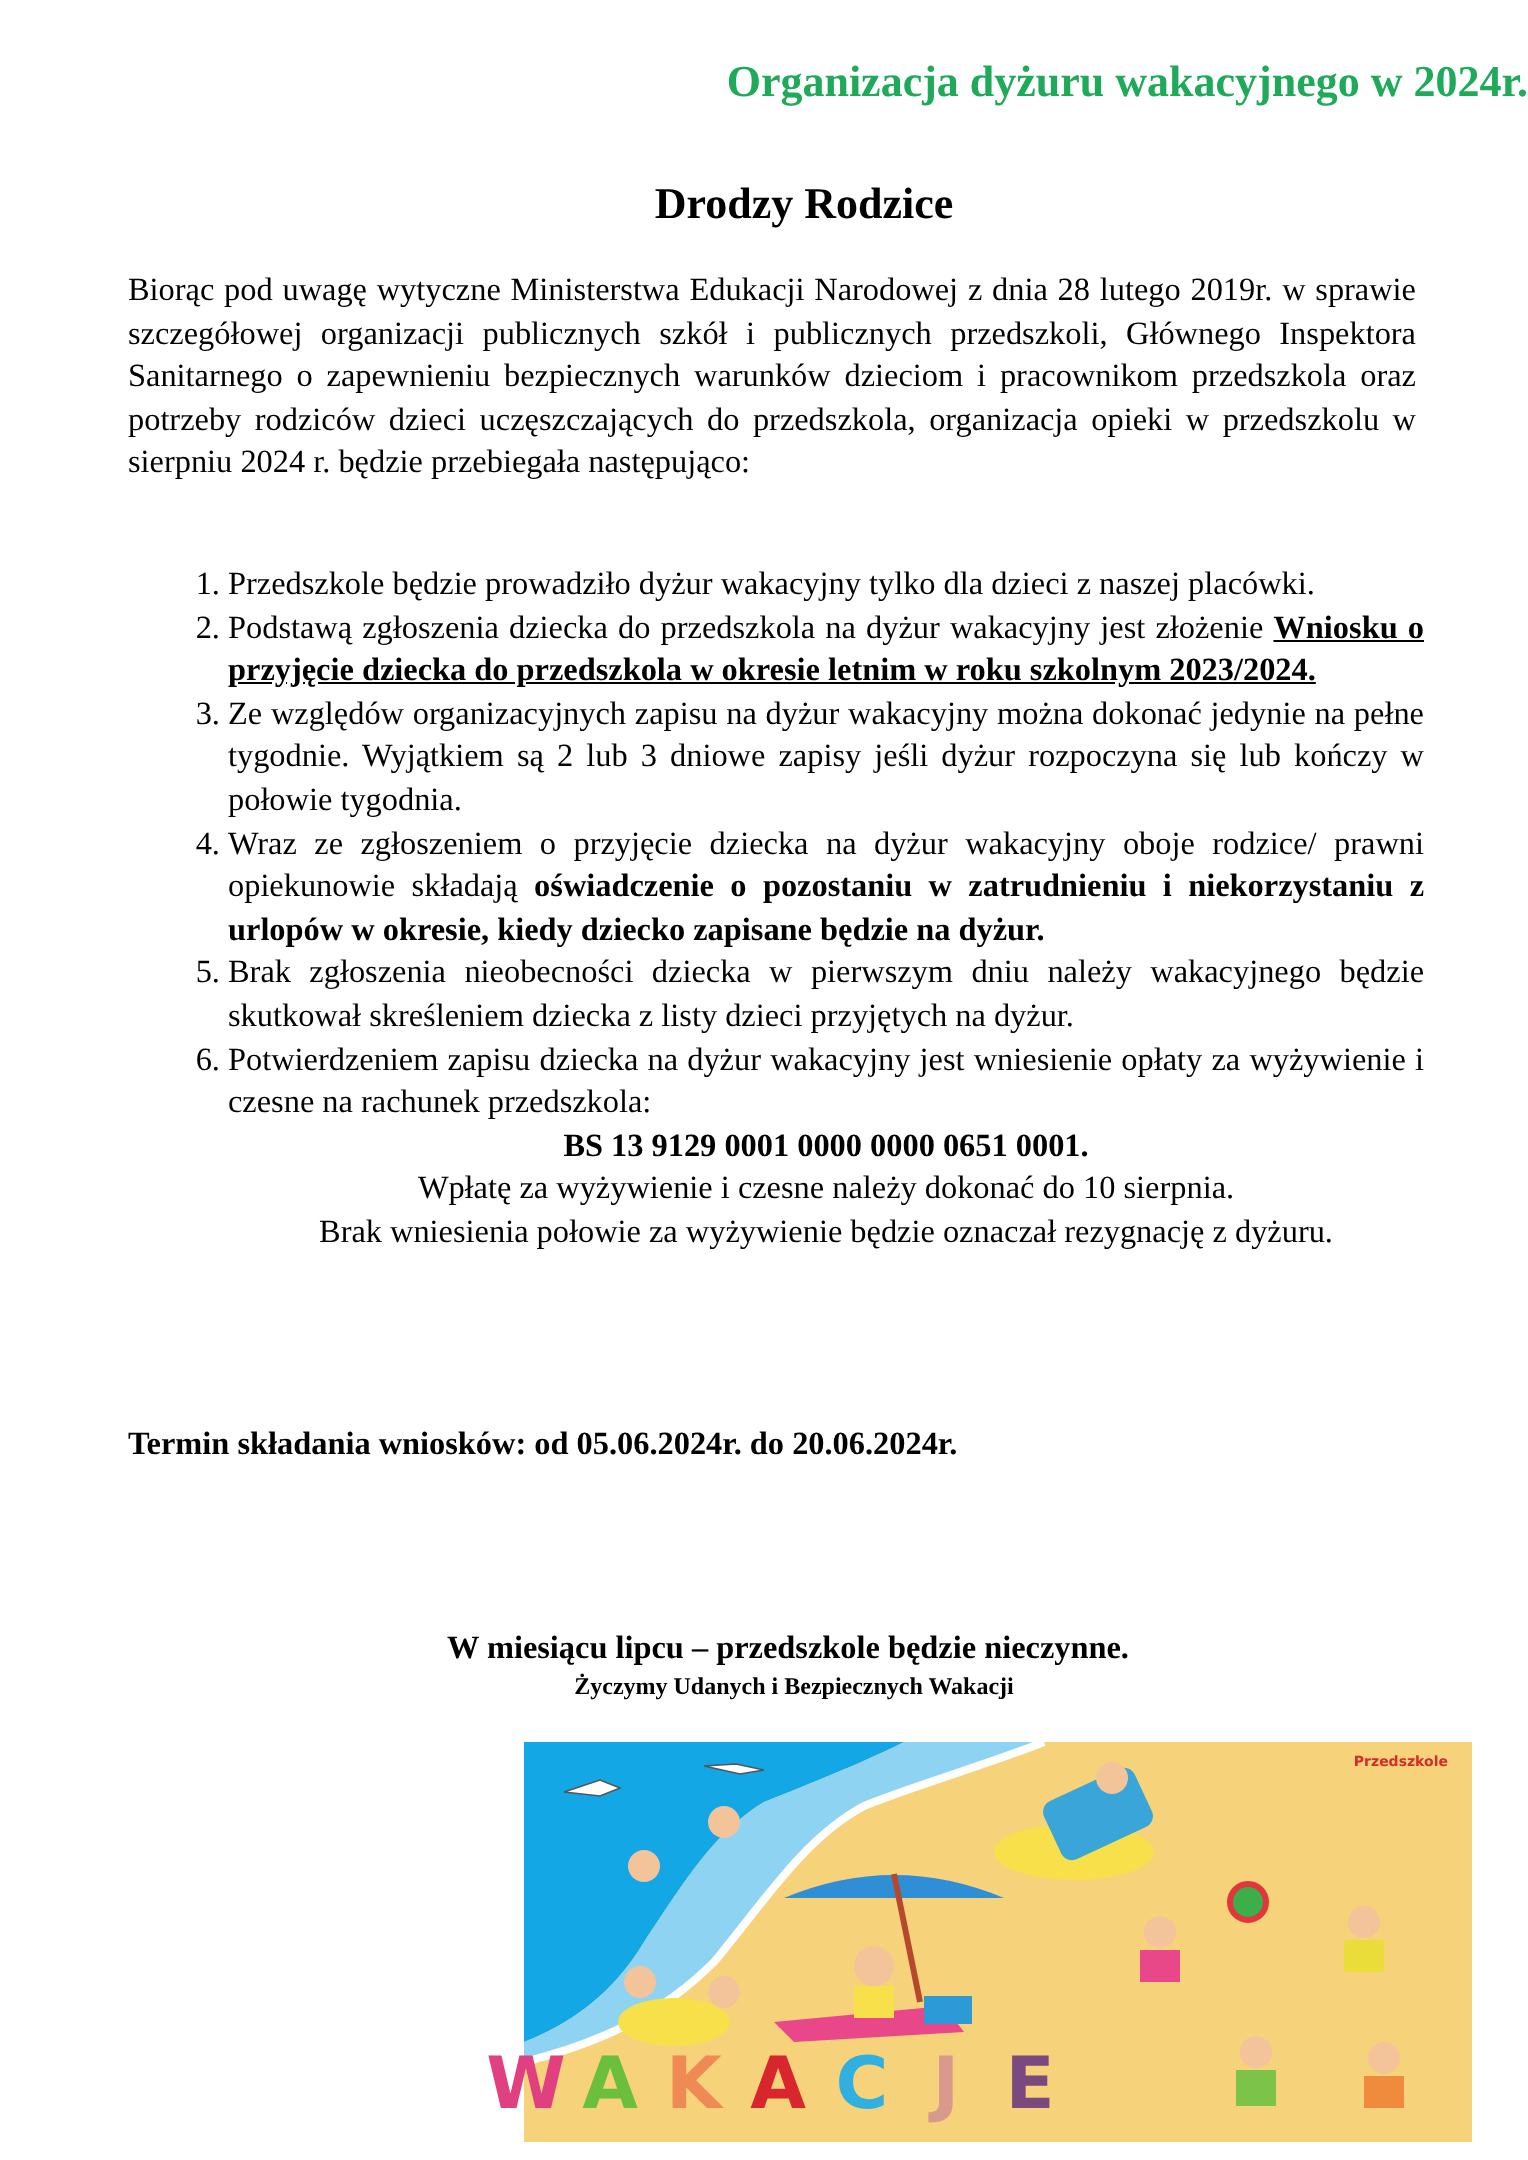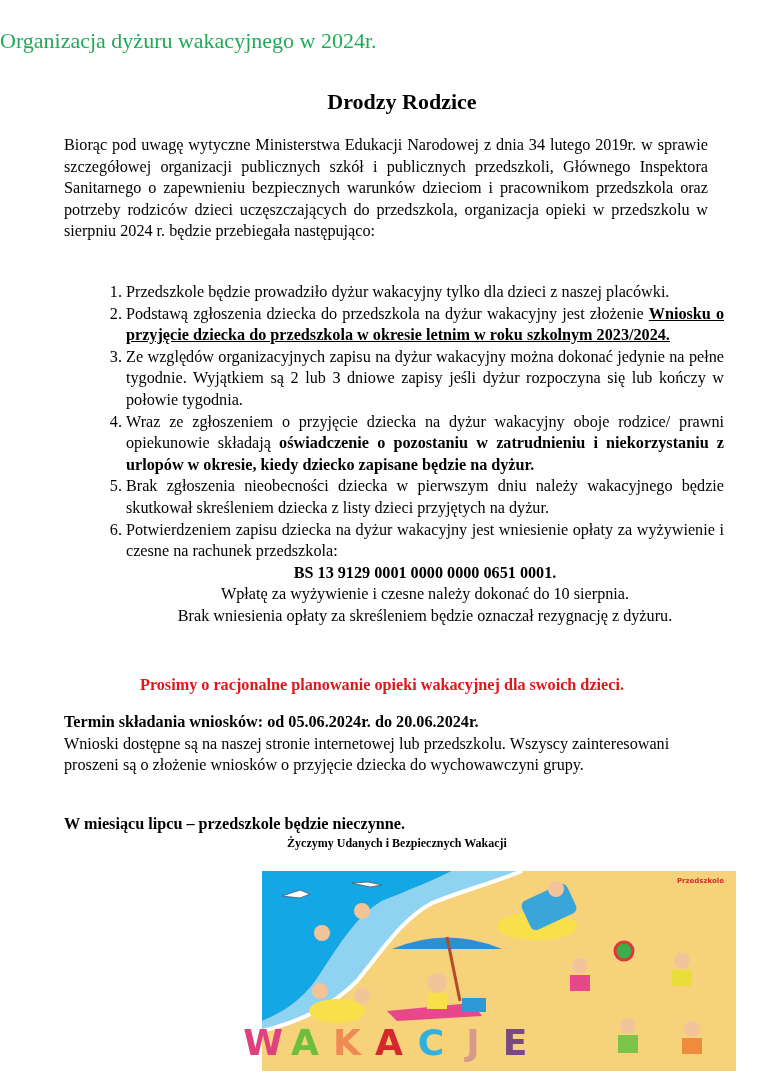--- a/index.html
+++ b/index.html
@@ -3,53 +3,53 @@
 <meta charset="utf-8">
 <style>
   html, body { margin: 0; padding: 0; background: #ffffff; }
   body {
     width: 764px; height: 1080px; position: relative; overflow: hidden;
     font-family: "Liberation Serif", "DejaVu Serif", serif;
     color: #000;
   }
   .page { position: absolute; left: 0; top: 0; width: 764px; height: 1080px; }
   .title {
-    position: absolute; left: 0; top: 28px; width: 764px; text-align: left;
-    font-weight: normal; font-size: 22px; color: #1faa59; letter-spacing: 0;
+    position: absolute; left: 0; top: 28px; width: 764px; text-align: right;
+    font-weight: bold; font-size: 22px; color: #1faa59; letter-spacing: 0;
   }
   .subtitle {
     position: absolute; left: 0; top: 89px; width: 764px; text-align: center;
     font-weight: bold; font-size: 22px; color: #000; margin-left: 20px;
   }
   .intro {
     position: absolute; left: 64px; top: 135px; width: 644px;
     font-size: 16.2px; line-height: 21.6px; text-align: justify;
   }
   ol.items {
-    position: absolute; left: 80px; top: 282px; width: 644px; margin: 0; padding: 0 0 0 46px;
+    position: absolute; left: 68px; top: 282px; width: 644px; margin: 0; padding: 0 0 0 46px;
     box-sizing: border-box; font-size: 16.2px; line-height: 21.6px; text-align: justify;
   }
   ol.items li { padding-left: 0; margin: 0; }
   ol.items li::marker { font-size: 16.2px; }
   .u-bold { font-weight: bold; text-decoration: underline; }
   .bold { font-weight: bold; }
   .center-bold { display: block; text-align: center; font-weight: bold; }
   .plain-line { display: block; text-align: center; }
   .appeal {
     position: absolute; left: 0; top: 676px; width: 764px; text-align: center;
     font-weight: bold; font-size: 16.2px; color: #e0161e;
   }
   .deadline {
     position: absolute; left: 64px; top: 712px; width: 660px;
     font-size: 16.2px; line-height: 21.6px;
   }
   .deadline .head { font-weight: bold; display: block; }
   .closed {
     position: absolute; left: 64px; top: 814px; width: 660px;
-    font-weight: bold; font-size: 16.2px; line-height: 21.6px;
+    font-weight: bold; font-size: 16.2px; line-height: 21.6px; text-align: center;
   }
   .wishes {
     position: absolute; left: 0; top: 836px; width: 764px; text-align: center;
     font-weight: bold; font-size: 12px; padding-left: 30px; box-sizing: border-box;
   }
   .banner {
     position: absolute; left: 235px; top: 871px; width: 474px; height: 200px;
     overflow: hidden;
     padding-left: 27px;
   }
@@ -66,21 +66,21 @@
 </style>
 </head>
 <body>
 
 <div class="page">
 
   <div class="title">Organizacja dyżuru wakacyjnego w 2024r.</div>
   <div class="subtitle">Drodzy Rodzice</div>
 
   <div class="intro">
-    <span>Biorąc pod uwagę wytyczne Ministerstwa Edukacji Narodowej z dnia 34 lutego 2019r. </span>
+    <span>Biorąc pod uwagę wytyczne Ministerstwa Edukacji Narodowej z dnia 28 lutego 2019r. </span>
     <span>w sprawie szczegółowej organizacji publicznych szkół i publicznych przedszkoli, </span>
     <span>Głównego Inspektora Sanitarnego o zapewnieniu bezpiecznych warunków dzieciom </span>
     <span>i pracownikom przedszkola oraz potrzeby rodziców dzieci uczęszczających </span>
     <span>do przedszkola, organizacja opieki w przedszkolu w sierpniu 2024 r. będzie przebiegała </span>
     <span>następująco:</span>
   </div>
 
   <ol class="items">
     <li>
       <span>Przedszkole będzie prowadziło dyżur wakacyjny tylko dla dzieci  z naszej placówki.</span>
@@ -94,29 +94,27 @@
     <li>
       <span>Wraz ze zgłoszeniem o przyjęcie dziecka na dyżur wakacyjny oboje rodzice/ prawni opiekunowie składają </span><span class="bold">oświadczenie o pozostaniu w zatrudnieniu i niekorzystaniu z urlopów w okresie, kiedy dziecko zapisane będzie na dyżur.</span>
     </li>
     <li>
       <span>Brak zgłoszenia nieobecności dziecka w pierwszym dniu należy wakacyjnego będzie skutkował skreśleniem dziecka z listy dzieci przyjętych na dyżur.</span>
     </li>
     <li>
       <span>Potwierdzeniem zapisu dziecka na dyżur wakacyjny jest wniesienie opłaty za wyżywienie i czesne  na rachunek przedszkola:</span>
       <span class="center-bold">BS 13 9129 0001 0000 0000 0651 0001.</span>
       <span class="plain-line">Wpłatę za wyżywienie i czesne należy dokonać do 10 sierpnia.</span>
-      <span class="plain-line">Brak wniesienia opłaty za skreśleniem będzie oznaczał rezygnację z dyżuru.</span>
+      <span class="plain-line">Brak wniesienia połowie za wyżywienie będzie oznaczał rezygnację z dyżuru.</span>
     </li>
   </ol>
 
-  <div class="appeal">Prosimy o racjonalne planowanie opieki wakacyjnej dla swoich dzieci.</div>
 
   <div class="deadline">
     <span class="head">Termin składania wniosków: od 05.06.2024r. do 20.06.2024r.</span>
-    <span>Wnioski dostępne są na naszej stronie internetowej lub przedszkolu. Wszyscy zainteresowani proszeni są o złożenie wniosków o przyjęcie dziecka  do wychowawczyni grupy.</span>
   </div>
 
   <div class="closed">W miesiącu lipcu – przedszkole będzie nieczynne.</div>
   <div class="wishes">Życzymy Udanych i Bezpiecznych Wakacji</div>
 
   <div class="banner">
     <svg width="474" height="200" viewBox="0 0 474 200">
       <rect x="0" y="0" width="474" height="200" fill="#f6d27a"></rect>
       <path d="M0 0 H190 C170 10 150 18 120 30 C95 45 80 70 60 100 C45 125 25 140 0 150 Z" fill="#14a7e6"></path>
       <path d="M190 0 H260 C230 12 200 20 170 32 C140 48 120 80 95 110 C70 135 40 150 0 160 V150 C25 140 45 125 60 100 C80 70 95 45 120 30 C150 18 170 10 190 0 Z" fill="#8fd3f2"></path>

